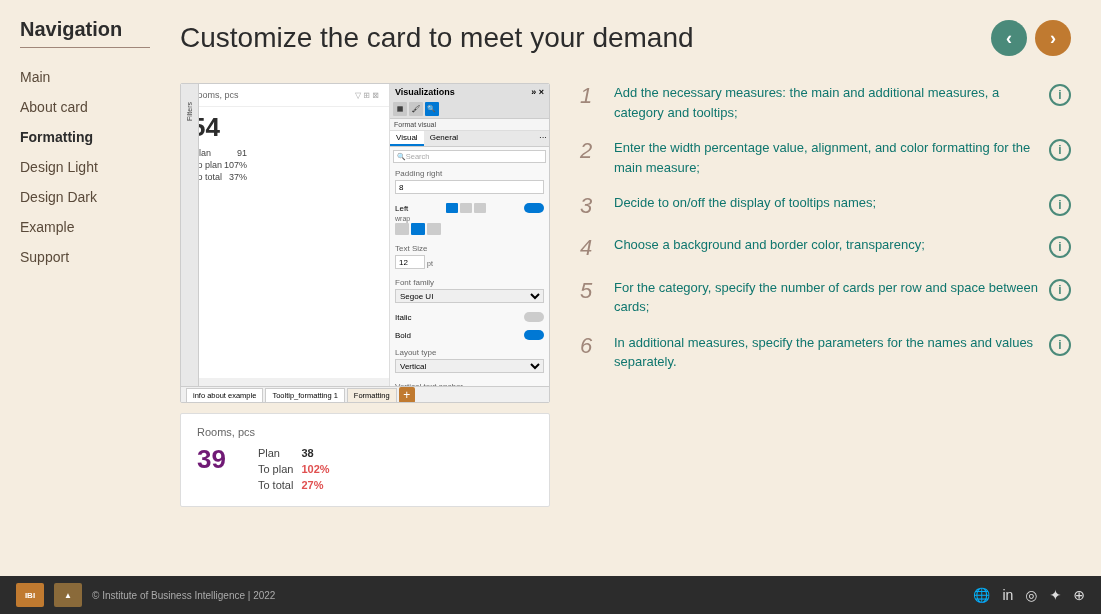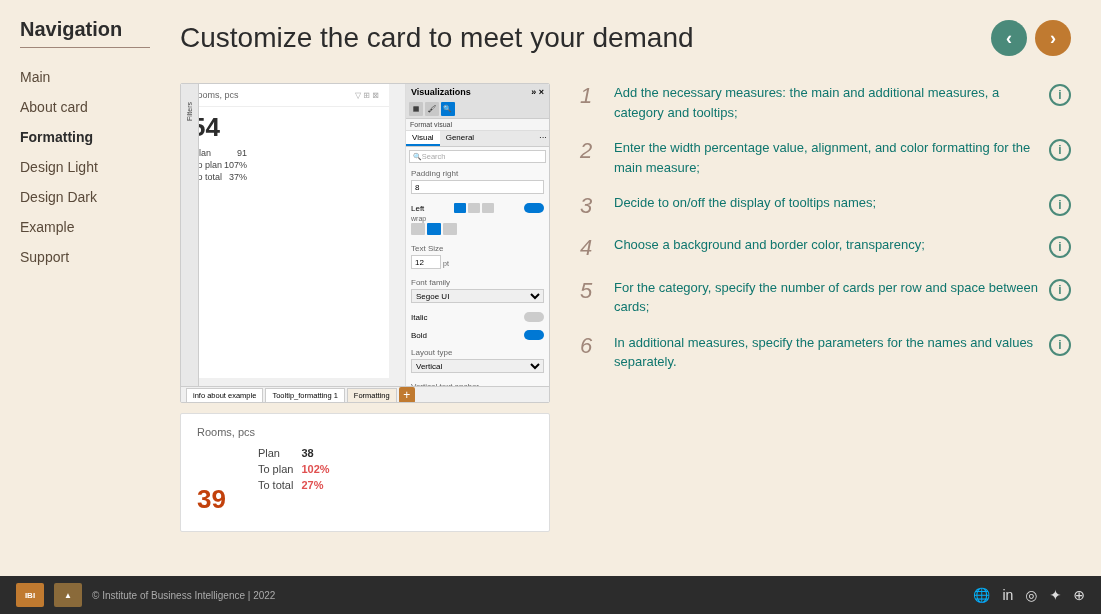--- a/index.html
+++ b/index.html
@@ -123,21 +123,21 @@
       height: 100%;
       background: #f0f0f0;
       position: relative;
     }
 
     
     .pbi-panel {
       position: absolute;
       right: 0;
       top: 0;
-      width: 144px;
+      width: 160px;
       height: 100%;
       background: #f8f8f8;
       border-left: 1px solid #ddd;
       font-size: 8px;
     }
     .pbi-panel-header {
       background: #e0e0e0;
       padding: 3px 5px;
       font-size: 9px;
       font-weight: bold;
@@ -242,23 +242,22 @@
       border-radius: 2px;
     }
     .card-preview-header {
       font-size: 11px;
       color: #666;
       margin-bottom: 6px;
     }
     .card-preview-big {
       font-size: 26px;
       font-weight: bold;
-      color: #c2410c;
+      color: #701a75;
       margin-bottom: 4px;
-      margin-top: 40px;
     }
     .card-preview-table {
       font-size: 11px;
       color: #444;
     }
     .card-preview-table td {
       padding: 1px 6px 1px 0;
     }
     .card-preview-table .val-plan { font-weight: bold; color: #2c2c2c; }
     .card-preview-table .val-plan-pct { font-weight: bold; color: #e05050; }

